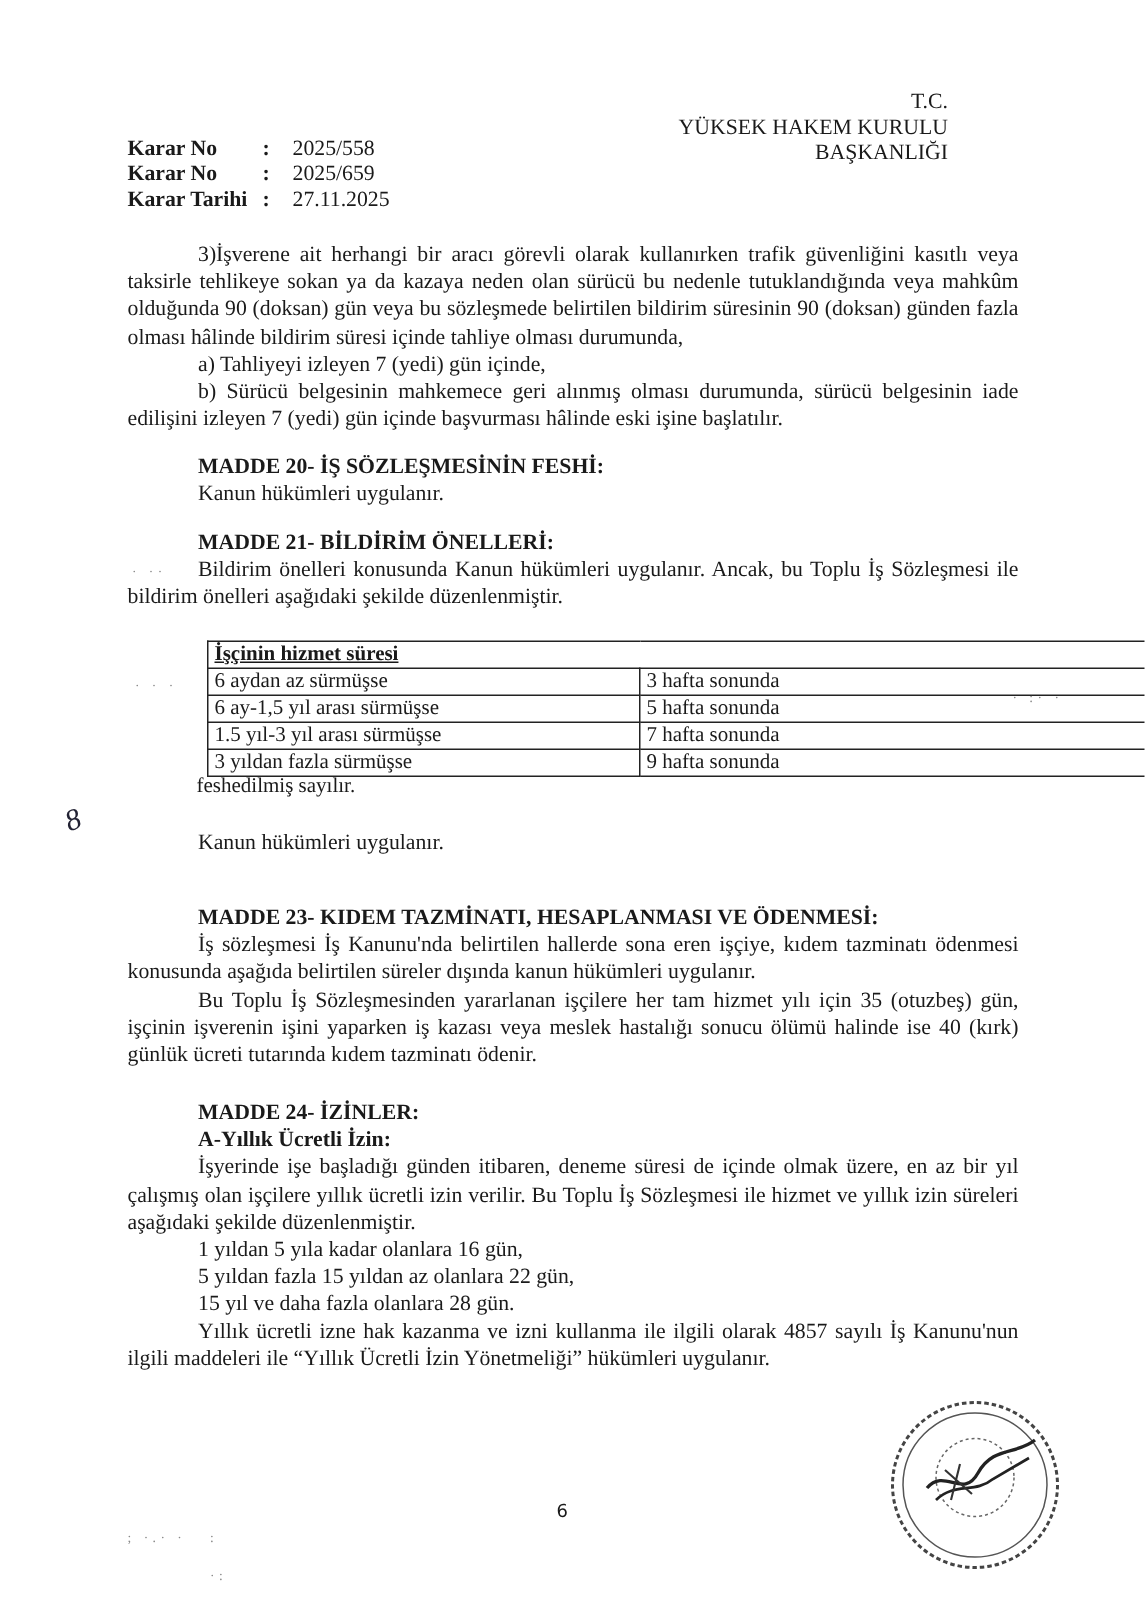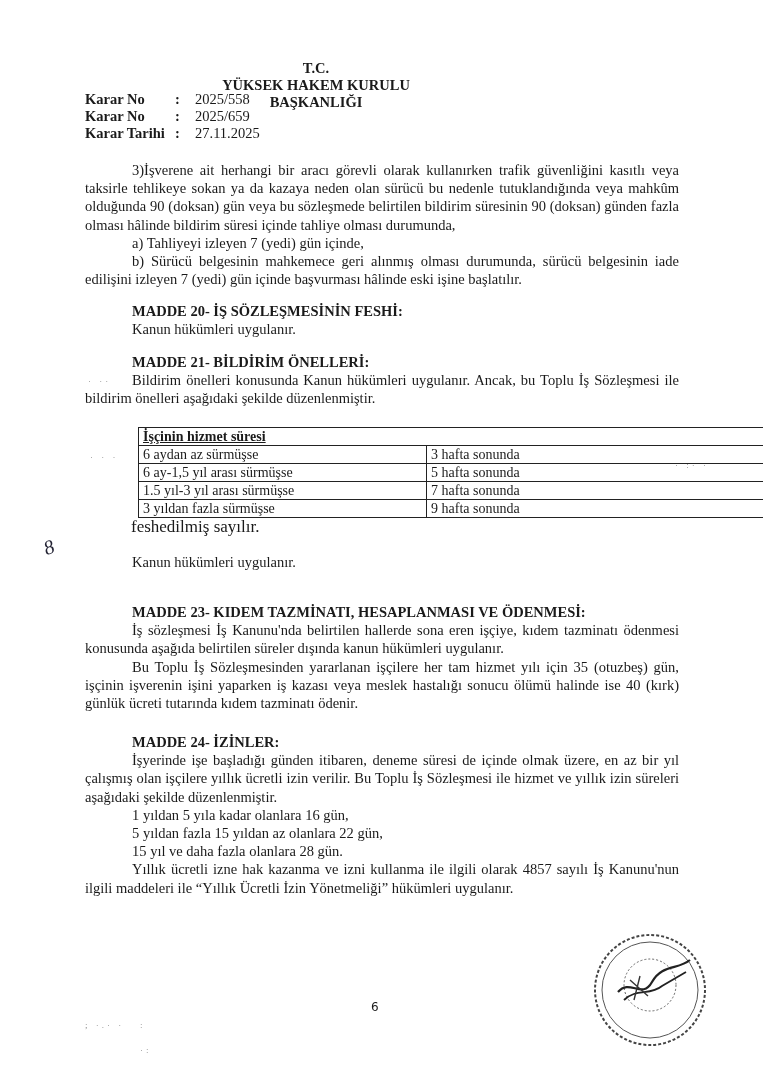--- a/index.html
+++ b/index.html
@@ -1,36 +1,36 @@
 <!DOCTYPE html>
 <html><head>
   <meta charset="utf-8">
   <style>
     html, body { margin: 0; padding: 0; }
     body {
       width: 763px; height: 1080px; background: #ffffff; position: relative; overflow: hidden;
       font-family: "Liberation Serif", "DejaVu Serif", serif; color: #1a1a1a;
     }
     .page { position: absolute; left: 0; top: 0; width: 763px; height: 1080px; }
-    .header { position: absolute; top: 60px; left: 0; width: 632px; text-align: center; font-weight: bold; font-size: 14.5px; line-height: 17px; }
+    .header { position: absolute; top: 60px; left: 0; width: 632px; text-align: right; font-weight: normal; font-size: 14.5px; line-height: 17px; }
     .meta { position: absolute; left: 85px; top: 91px; font-size: 14.5px; line-height: 17px; }
     .meta-row { display: flex; }
     .meta-label { width: 90px; font-weight: bold; }
     .meta-colon { width: 20px; font-weight: bold; }
     .meta-value { }
     .block { position: absolute; left: 85px; width: 594px; font-size: 14.5px; line-height: 18.2px; text-align: justify; }
     .ind { text-indent: 47px; }
     .sub { padding-left: 47px; }
     .h { font-weight: bold; padding-left: 47px; font-size: 14.5px; }
     p { margin: 0; }
     table.notice { position: absolute; left: 138px; top: 427px; width: 639px; border-collapse: collapse; font-size: 14px; }
     table.notice td { border: 1.3px solid #222; padding: 0 4px; height: 17px; line-height: 16px; }
     table.notice td.c1 { width: 279px; }
     table.notice .th { font-weight: bold; text-decoration: underline; }
-    .after-table { position: absolute; left: 131px; top: 517px; font-size: 17px; }
+    .after-table { position: absolute; left: 131px; top: 517px; font-size: 14px; }
     .margin-mark { position: absolute; left: 44px; top: 536px; font-size: 20px; font-style: italic; color: #223; transform: rotate(-20deg); }
     .page-num { position: absolute; left: 371px; top: 1000px; font-family: "DejaVu Sans", sans-serif; font-size: 12px; }
     .seal { position: absolute; left: 590px; top: 930px; width: 120px; height: 120px; }
     .specks { position: absolute; color: #888; font-size: 9px; letter-spacing: 3px; }
   </style>
 </head>
 <body>
 
 <div class="page">
 
@@ -107,20 +107,21 @@
   </div>
 
   <div class="block" style="top:603px;">
     <p class="h">MADDE 23-  KIDEM TAZMİNATI, HESAPLANMASI VE ÖDENMESİ:</p>
     <p class="ind">İş sözleşmesi İş Kanunu'nda belirtilen hallerde sona eren işçiye, kıdem tazminatı ödenmesi konusunda aşağıda belirtilen süreler dışında kanun hükümleri uygulanır.</p>
     <p class="ind">Bu Toplu İş Sözleşmesinden yararlanan işçilere her tam hizmet yılı için 35 (otuzbeş) gün, işçinin işverenin işini yaparken iş kazası veya meslek hastalığı sonucu ölümü halinde ise 40 (kırk) günlük ücreti tutarında kıdem tazminatı ödenir.</p>
   </div>
 
   <div class="block" style="top:733px;">
     <p class="h">MADDE 24-  İZİNLER:</p>
+    <p class="h">A-Yıllık Ücretli İzin:</p>
     <p class="ind">İşyerinde işe başladığı günden itibaren, deneme süresi de içinde olmak üzere, en az bir yıl çalışmış olan işçilere yıllık ücretli izin verilir. Bu Toplu İş Sözleşmesi ile hizmet ve yıllık izin süreleri aşağıdaki şekilde düzenlenmiştir.</p>
     <p class="sub">1 yıldan 5 yıla kadar olanlara 16 gün,</p>
     <p class="sub">5 yıldan fazla 15 yıldan az olanlara 22 gün,</p>
     <p class="sub">15 yıl ve daha fazla olanlara 28 gün.</p>
     <p class="ind">Yıllık ücretli izne hak kazanma ve izni kullanma ile ilgili olarak 4857 sayılı İş Kanunu'nun ilgili maddeleri ile “Yıllık Ücretli İzin Yönetmeliği” hükümleri uygulanır.</p>
   </div>
 
   <svg class="seal" viewBox="0 0 120 120">
     <circle cx="60" cy="60" r="55" fill="none" stroke="#444" stroke-width="2" stroke-dasharray="3 2"></circle>
     <circle cx="60" cy="60" r="48" fill="none" stroke="#555" stroke-width="1"></circle>

